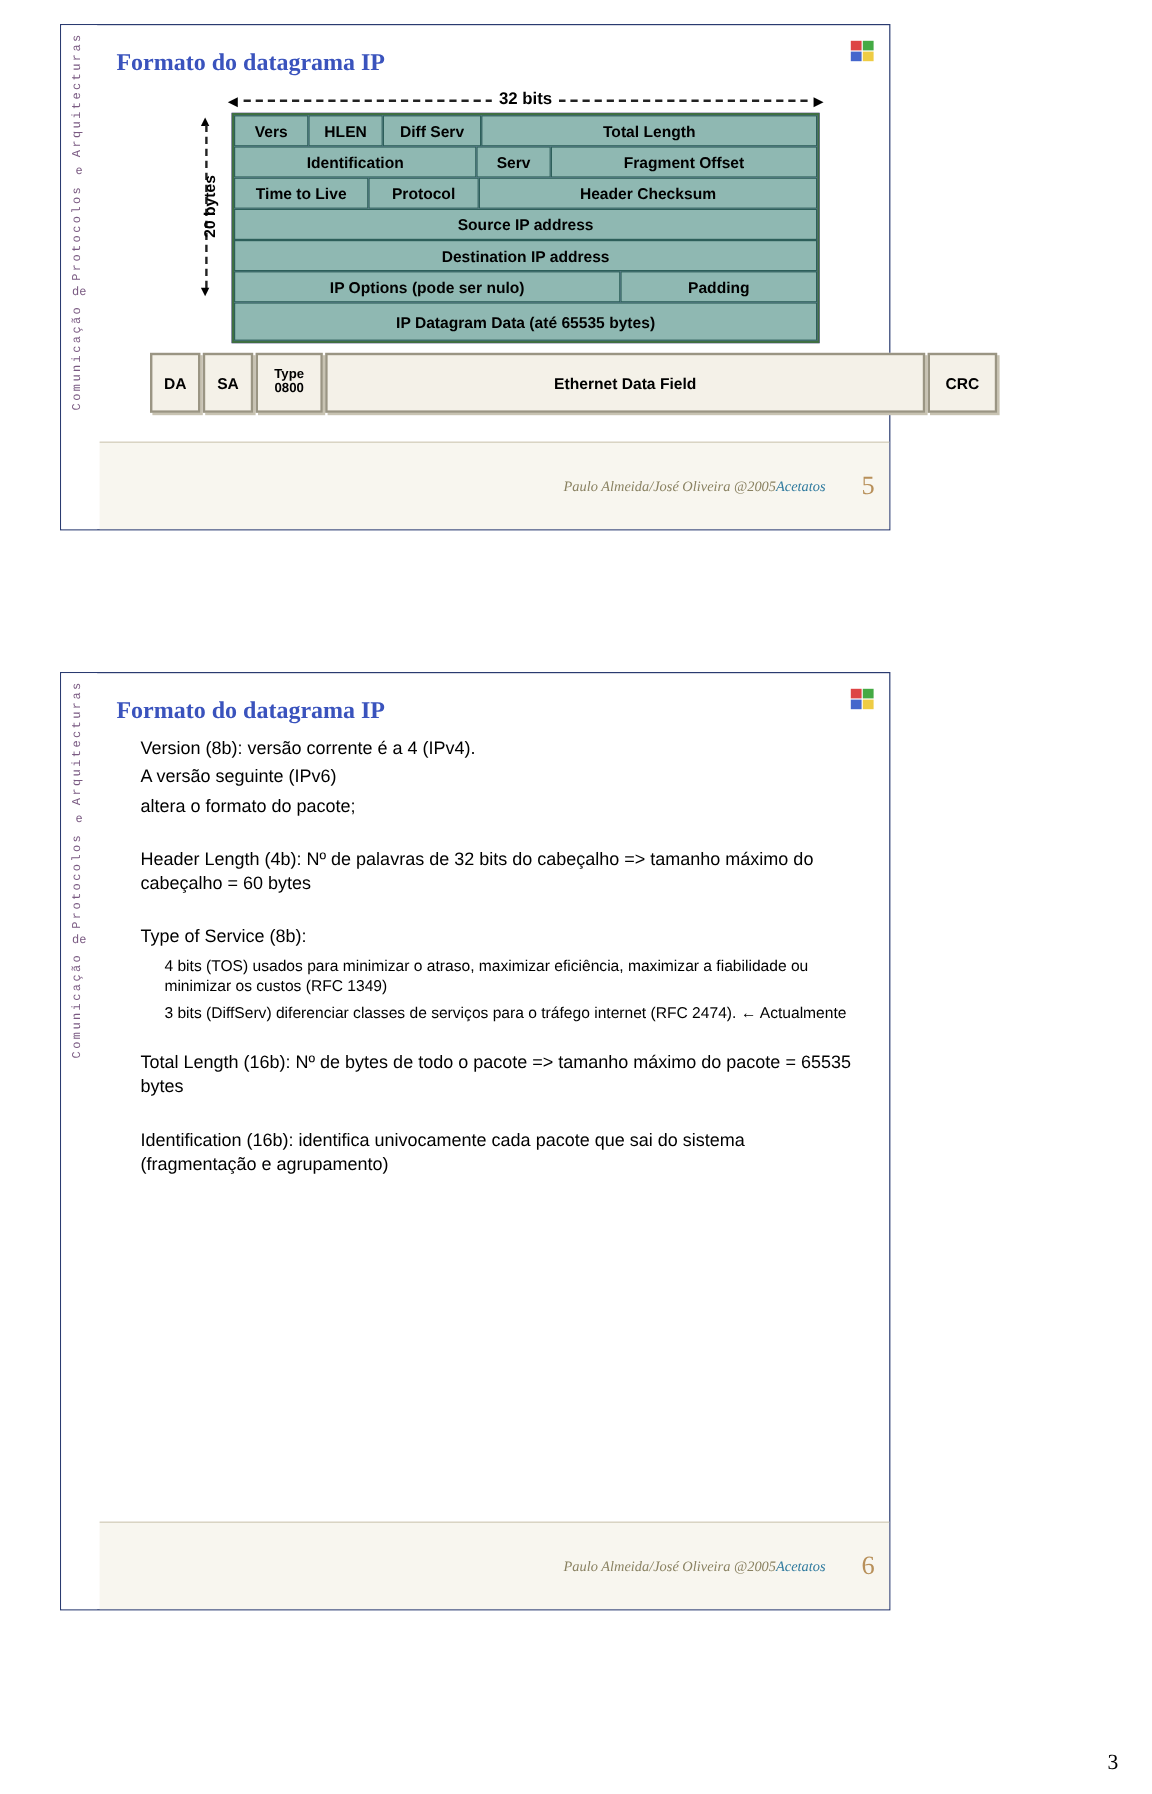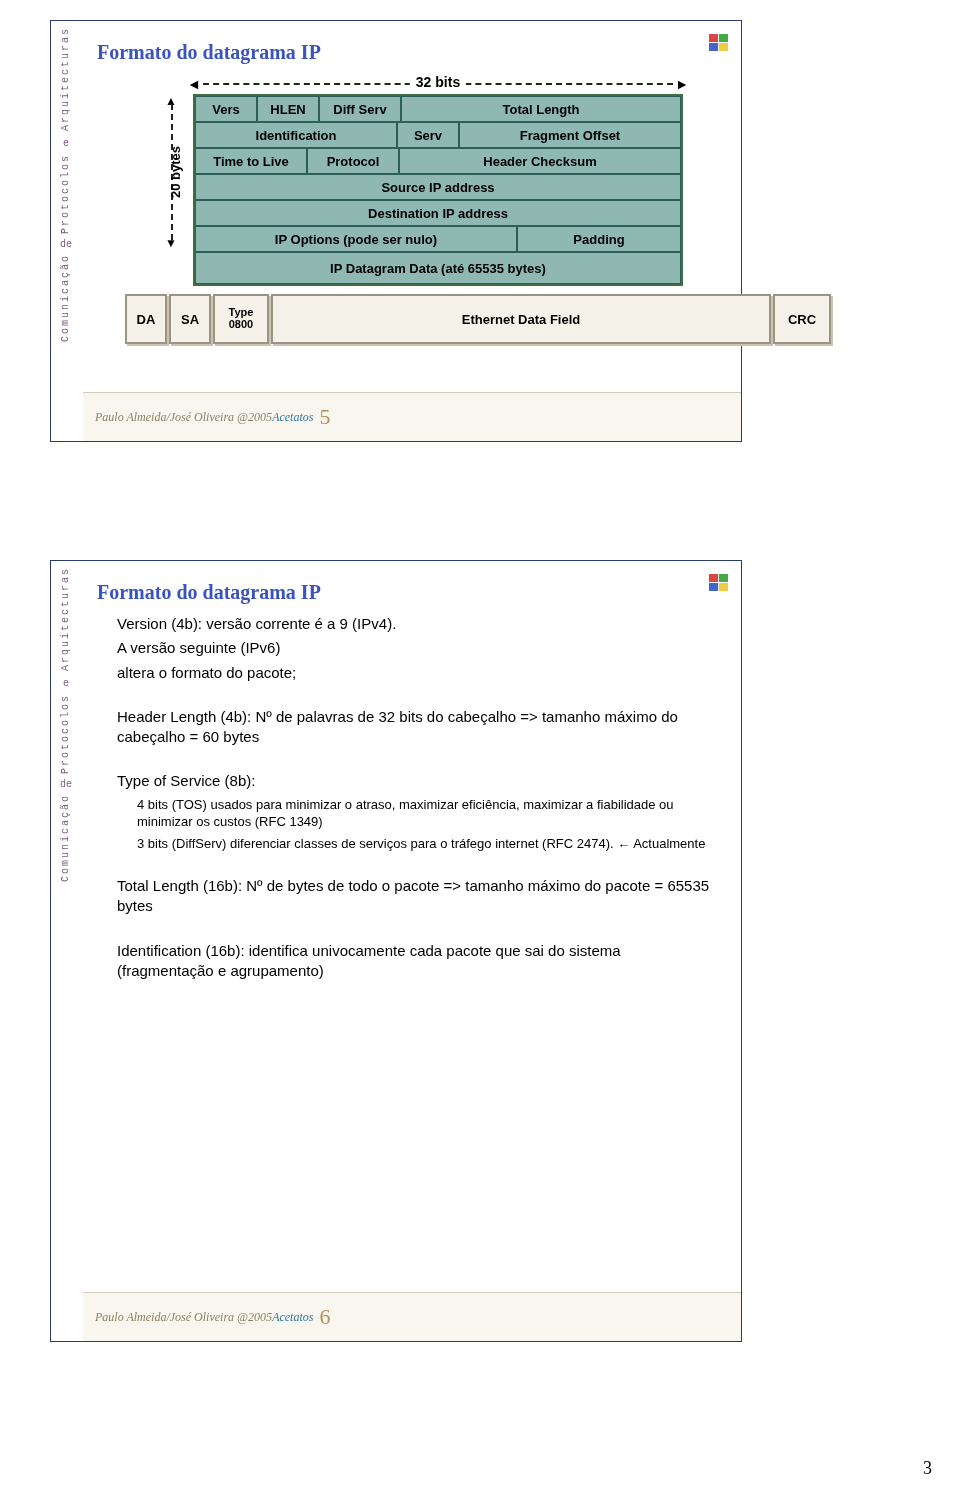--- a/index.html
+++ b/index.html
@@ -9,23 +9,23 @@
 .slide-b{top:560px;height:780px}
 .slide-inner{position:absolute;left:32px;top:0;right:0;bottom:50px}
 .sidebar{position:absolute;left:0;top:0;width:30px;bottom:0;display:flex;flex-direction:column;align-items:center;justify-content:flex-start;padding-top:6px;color:#7a5a82;font-family:"Courier New",monospace;font-size:10px;letter-spacing:0;line-height:1.05;background:#fff}
 .sidebar span{display:block}
 .corner-icon{position:absolute;right:10px;top:10px;width:24px;height:24px}
 .corner-icon svg{width:24px;height:24px}
 .title{color:#3a53bd;font-weight:bold;font-size:20px;font-family:"Times New Roman",Times,serif;padding:20px 0 6px 14px}
 .content{padding:0 20px 10px 34px;color:#000;font-size:15px;font-family:Arial,Helvetica,sans-serif;line-height:1.35}
 .content p{margin:4px 0}
 .sub{padding-left:20px;font-size:13px}
-.footer{position:absolute;left:32px;right:0;bottom:0;height:48px;border-top:1px solid #d2cbb9;background:#f8f6ef;display:flex;align-items:center;padding:0 12px;justify-content:flex-start}
+.footer{position:absolute;left:32px;right:0;bottom:0;height:48px;border-top:1px solid #d2cbb9;background:#f8f6ef;display:flex;align-items:center;padding:12px 12px;justify-content:flex-end}
 .footer-left{font-family:"Times New Roman",Times,serif;font-size:12px;color:#8a8262;font-style:italic}
-.footer-right{display:flex;align-items:center;gap:6px}
+.footer-right{display:flex;align-items:center;gap:30px}
 .footer-right .ac{font-family:"Times New Roman",Times,serif;font-size:12px;color:#2f7a9e;font-style:italic}
 .footer-right .pg{font-family:"Times New Roman",Times,serif;font-size:22px;color:#b8905a}
 .pageno{position:absolute;right:28px;bottom:16px;font-family:"Times New Roman",Times,serif;font-size:18px;color:#000}
 
 
 .ip-wrap{position:relative;margin:6px 0 0 40px;width:560px}
 .bits-line{position:relative;height:18px;margin-left:70px}
 .bits-line .arrow-l,.bits-line .arrow-r{position:absolute;top:0;font-size:14px;font-weight:bold;color:#000}
 .bits-line .arrow-l{left:-6px}
 .bits-line .arrow-r{right:-6px}
@@ -170,21 +170,21 @@
           <rect x="12" y="3" width="9" height="8" fill="#4a4"></rect>
           <rect x="2" y="12" width="9" height="8" fill="#46c"></rect>
           <rect x="12" y="12" width="9" height="8" fill="#ec4"></rect>
         </svg>
     </div>
 
     <div class="slide-inner">
       <div class="title">Formato do datagrama IP</div>
 
       <div class="content">
-        <p>Version (4b): versão corrente é a 9 (IPv4).</p>
+        <p>Version (8b): versão corrente é a 4 (IPv4).</p>
         <p>A versão seguinte (IPv6)</p>
         <p>altera o formato do pacote;</p>
         <div class="spacer-block"></div>
         <p>Header Length (4b): Nº de palavras de 32 bits do cabeçalho =&gt; tamanho máximo do cabeçalho = 60 bytes</p>
         <div class="spacer-block"></div>
         <p>Type of Service (8b):</p>
         <p class="sub">4 bits (TOS) usados para minimizar o atraso, maximizar eficiência, maximizar a fiabilidade ou minimizar os custos (RFC 1349)</p>
         <p class="sub">3 bits (DiffServ)  diferenciar classes de serviços para o tráfego internet (RFC 2474). ← Actualmente</p>
         <div class="spacer-block"></div>
         <p>Total Length (16b): Nº de bytes de todo o pacote =&gt; tamanho máximo do pacote = 65535 bytes</p>

